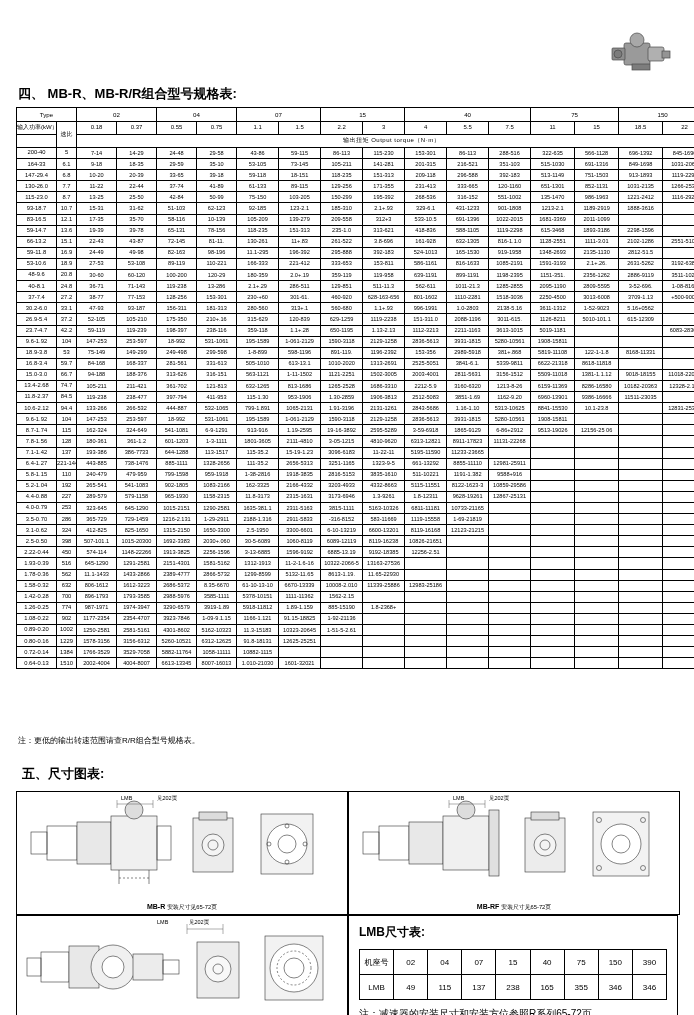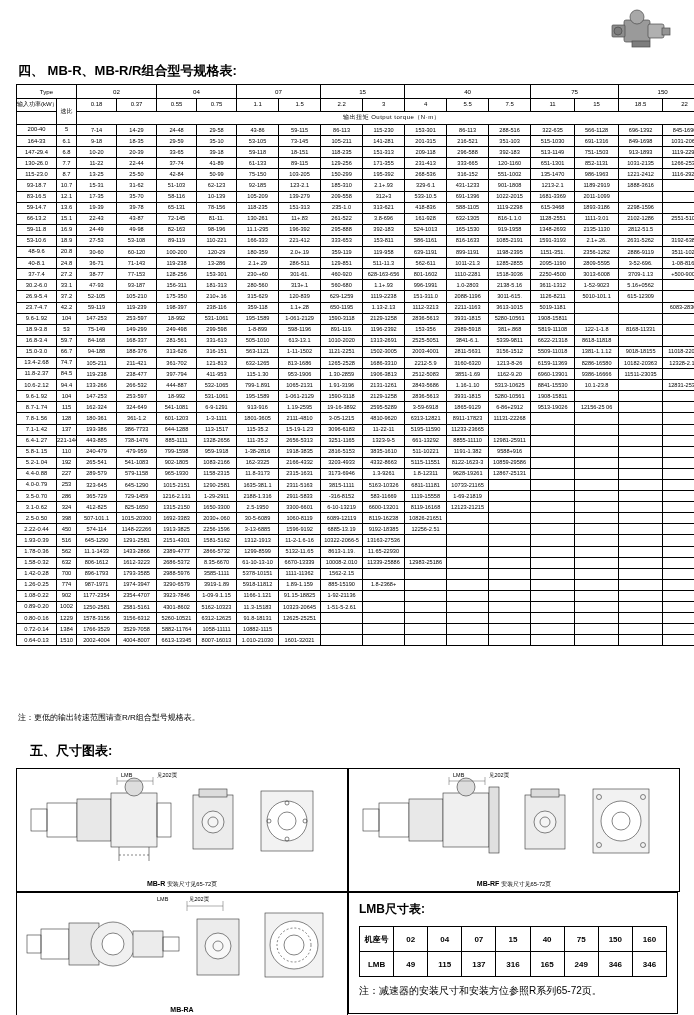--- a/index.html
+++ b/index.html
@@ -1,37 +1,37 @@
 <!DOCTYPE html>
 <html><head>
 <meta charset="utf-8">
 <style>
   html,body{margin:0;padding:0;background:#fff;}
   body{width:694px;height:1015px;font-family:"Liberation Sans",sans-serif;color:#000;position:relative;overflow:hidden;}
-  .page{position:relative;width:694px;height:924px;}
+  .page{position:relative;width:694px;height:924px;margin-top:23px;}
   .hdr-img{position:absolute;right:18px;top:8px;width:72px;height:46px;}
   .sec-title{font-size:13px;font-weight:bold;margin:0;}
   #sec4title{position:absolute;left:18px;top:62px;}
-  #sec5title{position:absolute;left:30px;top:742px;}
+  #sec5title{position:absolute;left:22px;top:742px;}
   table.main{position:absolute;left:16px;top:84px;border-collapse:collapse;font-size:5.6px;width:662px;table-layout:fixed;}
   table.main td,table.main th{border:0.5px solid #000;text-align:center;padding:0;line-height:1.25;font-weight:normal;white-space:nowrap;overflow:hidden;}
   table.main tr{height:11.1px;}
   .hrow td{font-size:6.2px;font-weight:bold;height:13px;}
   .hrow2 td{font-size:6px;height:12px;}
   .hrow3 td{font-size:6px;height:12px;}
   .torque-label{font-size:7px;font-weight:bold;letter-spacing:.5px;}
   .lcol{font-size:5.8px;}
   .note{position:absolute;left:18px;top:712px;font-size:8px;}
   .figs{position:absolute;left:16px;top:768px;width:662px;}
   .figbox{border:0.7px solid #000;position:absolute;}
   .figcap{font-size:7px;text-align:center;font-weight:bold;}
   .figcap small{font-weight:normal;}
   .lmb-title{font-size:12px;font-weight:bold;}
   table.lmb{border-collapse:collapse;font-size:8px;width:100%;table-layout:fixed;}
-  table.lmb td{border:0.8px solid #000;text-align:center;height:22px;font-weight:bold;}
+  table.lmb td{border:0.8px solid #000;text-align:center;height:22px;font-weight:normal;}
   .lmb-note{font-size:10px;margin-top:7px;}
   svg{display:block;}
 </style>
 </head>
 <body>
 
 <div class="page">
 
   <div class="hdr-img">
     <svg width="72" height="46" viewBox="0 0 72 46">
@@ -1110,30 +1110,30 @@
         <tbody id="lmbbody">
             <tr>
               <td>机座号</td>
               <td>02</td>
               <td>04</td>
               <td>07</td>
               <td>15</td>
               <td>40</td>
               <td>75</td>
               <td>150</td>
-              <td>160</td>
+              <td>390</td>
             </tr>
             <tr>
               <td>LMB</td>
               <td>49</td>
               <td>115</td>
               <td>137</td>
-              <td>316</td>
+              <td>238</td>
               <td>165</td>
-              <td>249</td>
+              <td>355</td>
               <td>346</td>
               <td>346</td>
             </tr>
           </tbody>
       </table>
       <div class="lmb-note">注：减速器的安装尺寸和安装方位参照R系列65-72页。</div>
     </div>
 
   </div>
 </div>

